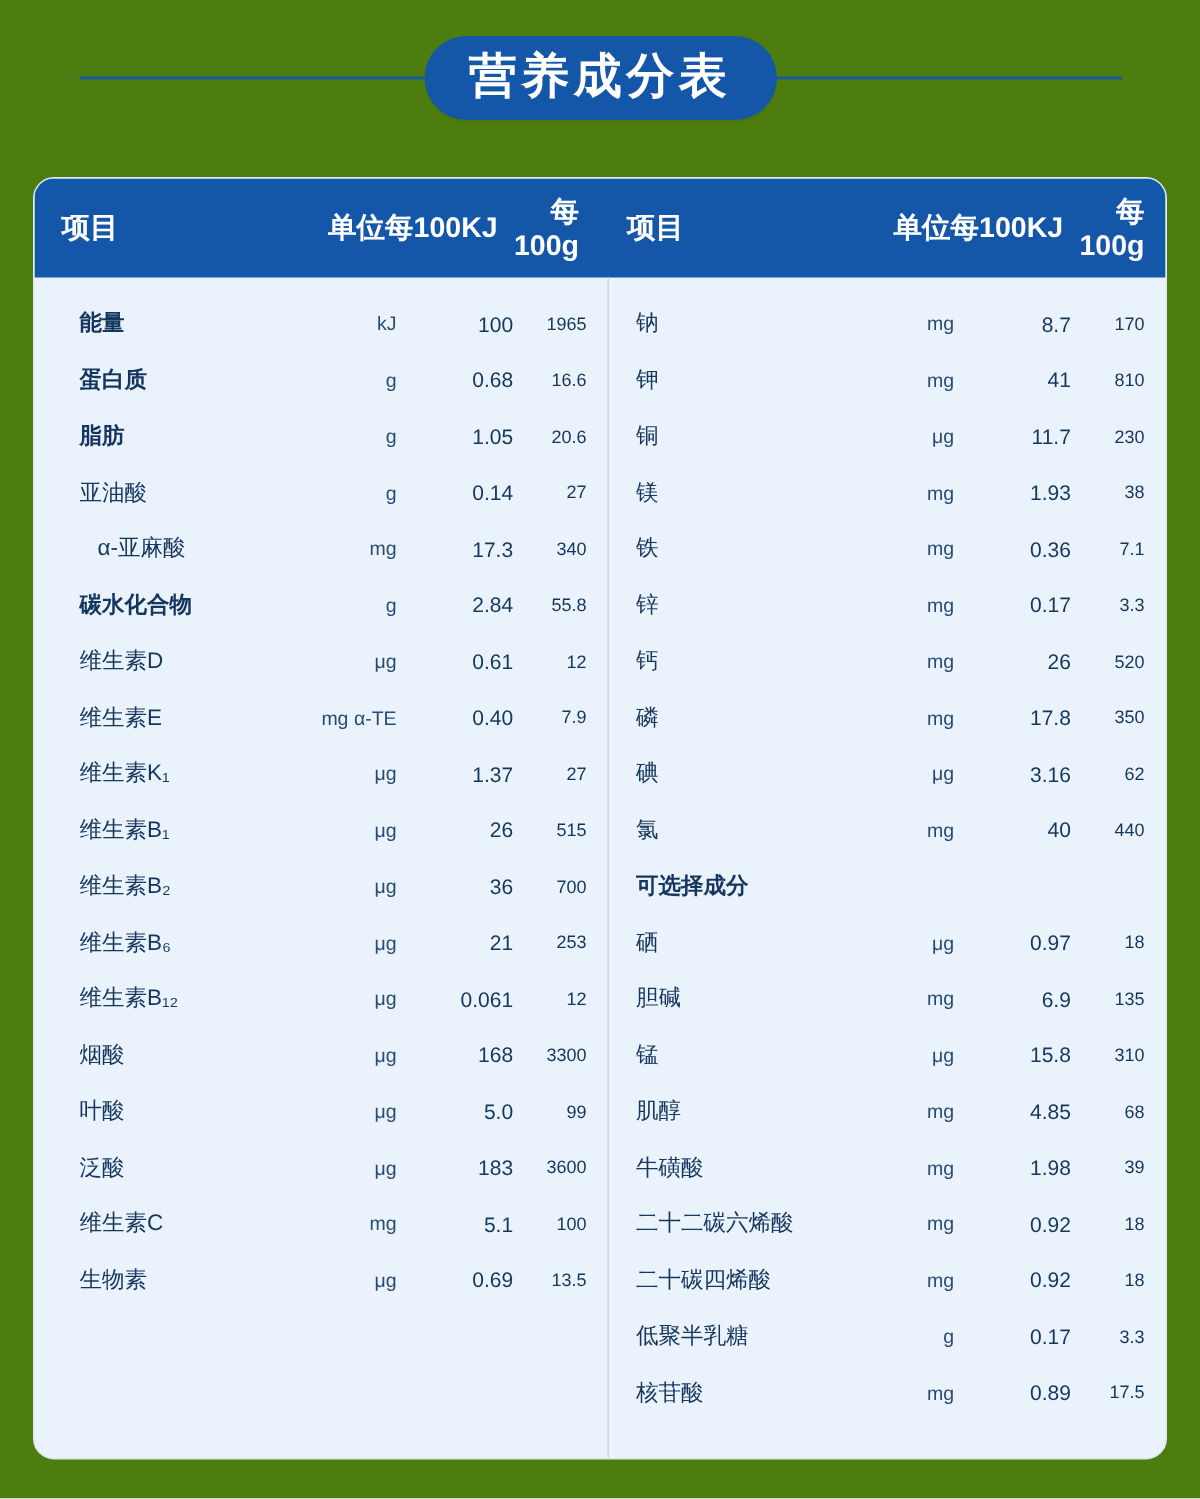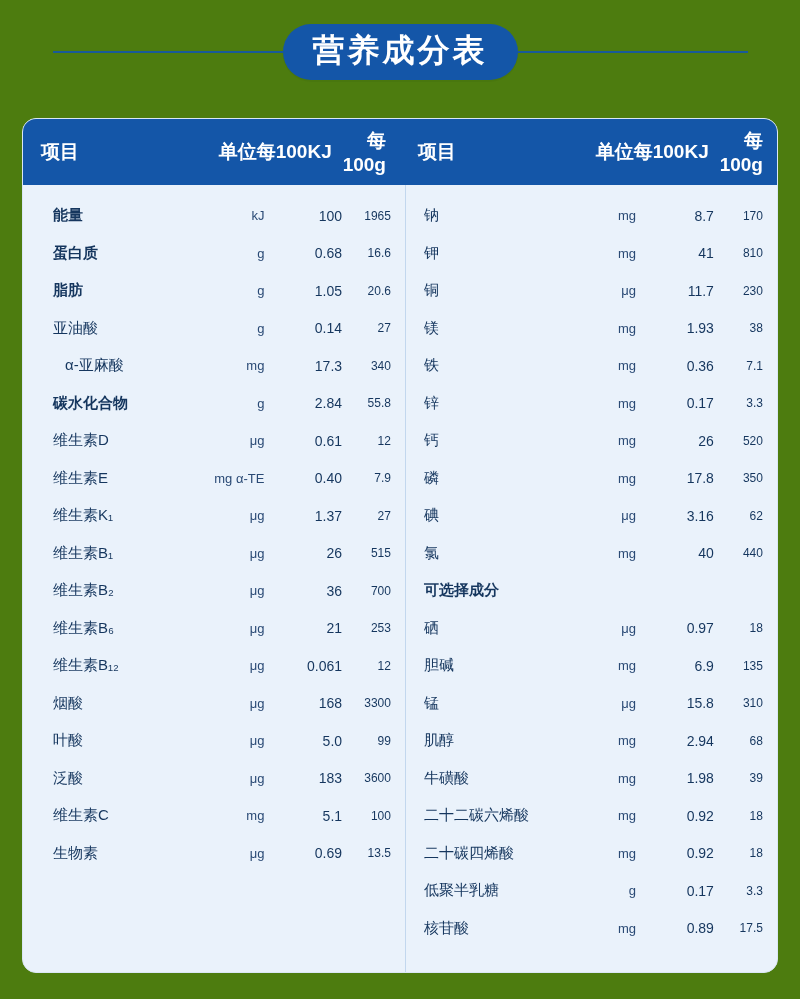--- a/index.html
+++ b/index.html
@@ -326,21 +326,21 @@
           </div>
           <div class="row">
             <div class="c-item">锰</div>
             <div class="c-unit">μg</div>
             <div class="c-kj">15.8</div>
             <div class="c-g">310</div>
           </div>
           <div class="row">
             <div class="c-item">肌醇</div>
             <div class="c-unit">mg</div>
-            <div class="c-kj">2.94</div>
+            <div class="c-kj">4.85</div>
             <div class="c-g">68</div>
           </div>
           <div class="row">
             <div class="c-item">牛磺酸</div>
             <div class="c-unit">mg</div>
             <div class="c-kj">1.98</div>
             <div class="c-g">39</div>
           </div>
           <div class="row">
             <div class="c-item">二十二碳六烯酸</div>

